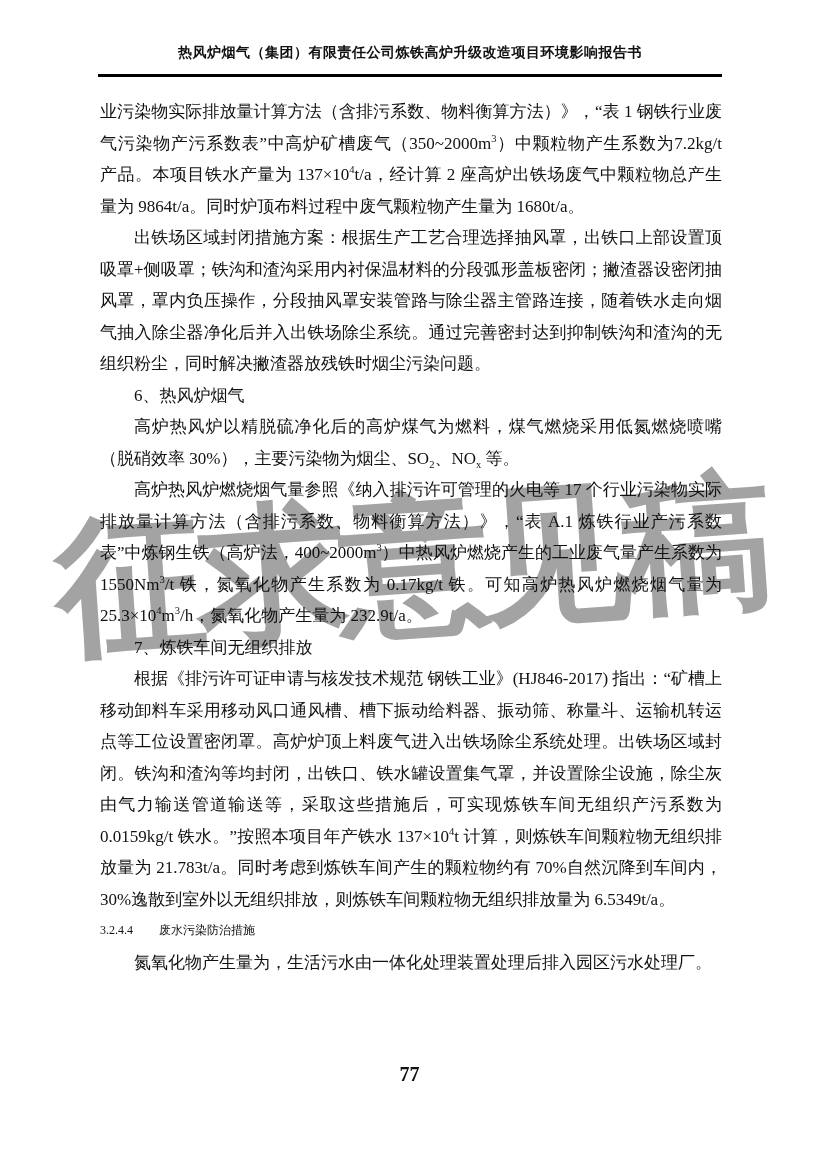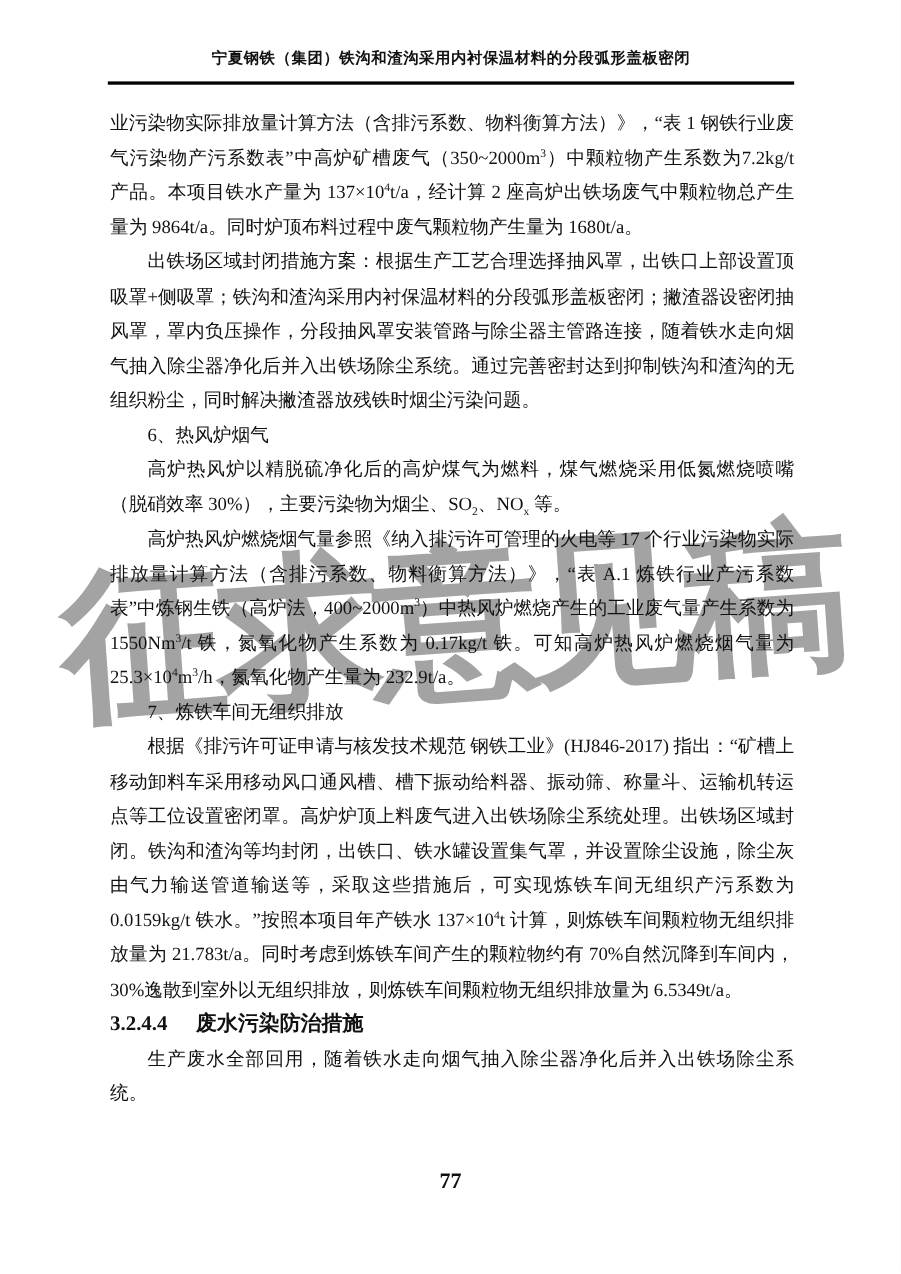--- a/index.html
+++ b/index.html
@@ -77,22 +77,22 @@
     padding: 0;
     text-indent: 2em;
     font-weight: normal;
     font-size: 17px;
     line-height: 31.5px;
   }
   .heading-numbered {
     margin: 0;
     padding: 0;
     margin-left: 58px;
-    font-weight: bold;
-    font-size: 19px;
+    font-weight: normal;
+    font-size: 12px;
     line-height: 31.5px;
   }
   .heading-numbered .sec-number {
     display: inline-block;
     margin-right: 26px;
   }
   sup, sub {
     font-size: 0.62em;
     line-height: 0;
   }
@@ -105,21 +105,21 @@
     font-size: 20px;
     font-weight: bold;
     z-index: 1;
   }
 </style>
 </head>
 <body>
 
 <div class="page">
 
-  <div class="doc-header">宁夏钢铁（集团）铁沟和渣沟采用内衬保温材料的分段弧形盖板密闭</div>
+  <div class="doc-header">热风炉烟气（集团）有限责任公司炼铁高炉升级改造项目环境影响报告书</div>
 
   <div class="header-rule"></div>
 
   <div class="watermark" style="color: rgb(144, 144, 144);">征求意见稿</div>
 
   <div class="content">
 
     <p>业污染物实际排放量计算方法（含排污系数、物料衡算方法）》，“表 1 钢铁行业废气污染物产污系数表”中高炉矿槽废气（350~2000m<sup>3</sup>）中颗粒物产生系数为7.2kg/t 产品。本项目铁水产量为 137×10<sup>4</sup>t/a，经计算 2 座高炉出铁场废气中颗粒物总产生量为 9864t/a。同时炉顶布料过程中废气颗粒物产生量为 1680t/a。</p>
 
     <p class="para-indent">出铁场区域封闭措施方案：根据生产工艺合理选择抽风罩，出铁口上部设置顶吸罩+侧吸罩；铁沟和渣沟采用内衬保温材料的分段弧形盖板密闭；撇渣器设密闭抽风罩，罩内负压操作，分段抽风罩安装管路与除尘器主管路连接，随着铁水走向烟气抽入除尘器净化后并入出铁场除尘系统。通过完善密封达到抑制铁沟和渣沟的无组织粉尘，同时解决撇渣器放残铁时烟尘污染问题。</p>
@@ -131,19 +131,19 @@
     <p class="para-indent">高炉热风炉燃烧烟气量参照《纳入排污许可管理的火电等 17 个行业污染物实际排放量计算方法（含排污系数、物料衡算方法）》，“表 A.1 炼铁行业产污系数表”中炼钢生铁（高炉法，400~2000m<sup>3</sup>）中热风炉燃烧产生的工业废气量产生系数为 1550Nm<sup>3</sup>/t 铁，氮氧化物产生系数为 0.17kg/t 铁。可知高炉热风炉燃烧烟气量为 25.3×10<sup>4</sup>m<sup>3</sup>/h，氮氧化物产生量为 232.9t/a。</p>
 
     <p class="heading">7、炼铁车间无组织排放</p>
 
     <p class="para-indent">根据《排污许可证申请与核发技术规范 钢铁工业》(HJ846-2017) 指出：“矿槽上移动卸料车采用移动风口通风槽、槽下振动给料器、振动筛、称量斗、运输机转运点等工位设置密闭罩。高炉炉顶上料废气进入出铁场除尘系统处理。出铁场区域封闭。铁沟和渣沟等均封闭，出铁口、铁水罐设置集气罩，并设置除尘设施，除尘灰由气力输送管道输送等，采取这些措施后，可实现炼铁车间无组织产污系数为 0.0159kg/t 铁水。”按照本项目年产铁水 137×10<sup>4</sup>t 计算，则炼铁车间颗粒物无组织排放量为 21.783t/a。同时考虑到炼铁车间产生的颗粒物约有 70%自然沉降到车间内，30%逸散到室外以无组织排放，则炼铁车间颗粒物无组织排放量为 6.5349t/a。</p>
 
     <p class="heading-numbered">
       <span class="sec-number">3.2.4.4</span><span>废水污染防治措施</span>
     </p>
 
-    <p class="para-indent">生产废水全部回用，随着铁水走向烟气抽入除尘器净化后并入出铁场除尘系统。</p>
+    <p class="para-indent">氮氧化物产生量为，生活污水由一体化处理装置处理后排入园区污水处理厂。</p>
 
   </div>
 
   <div class="page-number">77</div>
 
 </div>
 
 </body></html>

